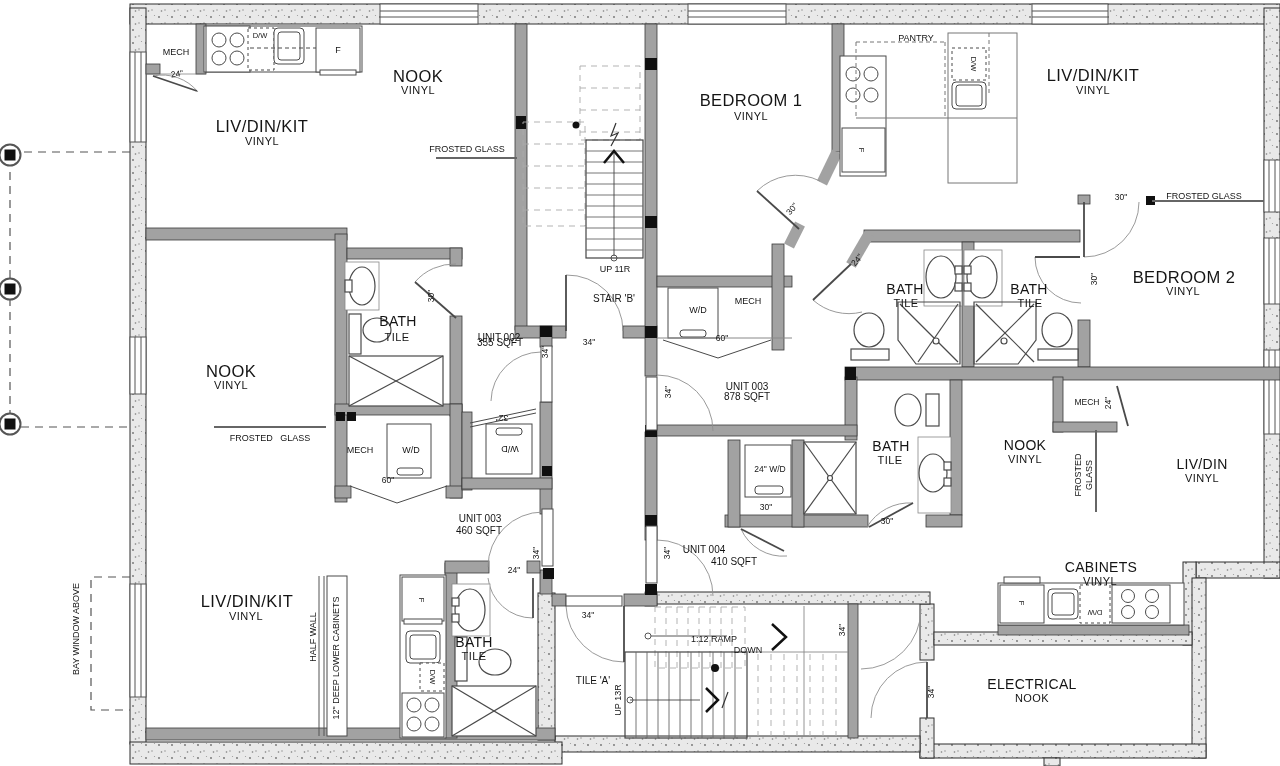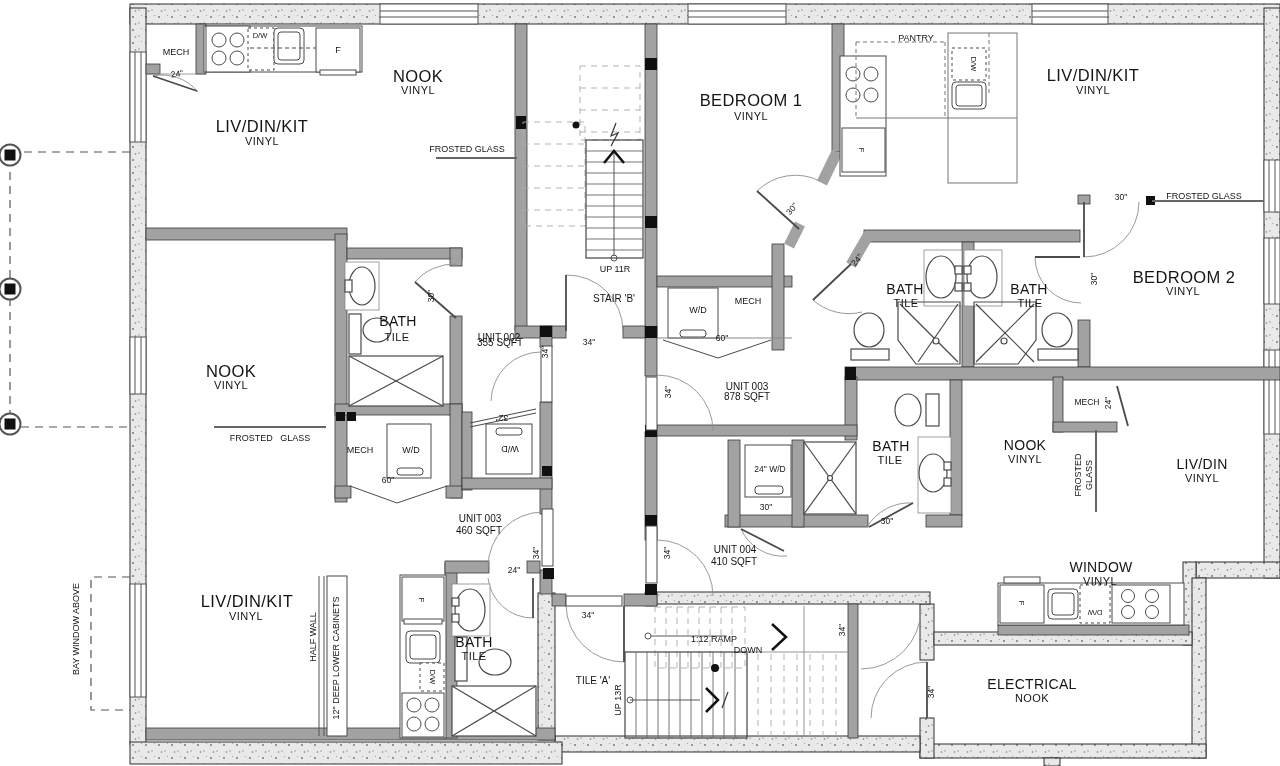--- a/index.html
+++ b/index.html
@@ -459,32 +459,32 @@
 <div class="lbl rm2" style="left:891px;top:446px">BATH</div>
 <div class="lbl sub" style="left:890px;top:460px">TILE</div>
 <div class="lbl rm2" style="left:1025px;top:445px">NOOK</div>
 <div class="lbl sub" style="left:1025px;top:459px">VINYL</div>
 <div class="lbl rm2" style="left:1202px;top:464px">LIV/DIN</div>
 <div class="lbl sub" style="left:1202px;top:478px">VINYL</div>
 <div class="lbl rm" style="left:247px;top:601px">LIV/DIN/KIT</div>
 <div class="lbl sub" style="left:246px;top:616px">VINYL</div>
 <div class="lbl rm2" style="left:474px;top:642px">BATH</div>
 <div class="lbl sub" style="left:474px;top:656px">TILE</div>
-<div class="lbl rm2" style="left:1101px;top:567px">WINDOW</div>
+<div class="lbl rm2" style="left:1101px;top:567px">CABINETS</div>
 <div class="lbl sub" style="left:1100px;top:581px">VINYL</div>
 <div class="lbl rm2" style="left:1032px;top:684px">ELECTRICAL</div>
 <div class="lbl sub" style="left:1032px;top:698px">NOOK</div>
 
 <div class="lbl un" style="left:480px;top:519px">UNIT 003</div>
 <div class="lbl un" style="left:479px;top:531px">460 SQFT</div>
 <div class="lbl un" style="left:499px;top:338px">UNIT 002</div>
 <div class="lbl un" style="left:500px;top:343px">355 SQFT</div>
 <div class="lbl un" style="left:747px;top:387px">UNIT 003</div>
 <div class="lbl un" style="left:747px;top:397px">878 SQFT</div>
-<div class="lbl un" style="left:735px;top:550px">UNIT 004</div>
+<div class="lbl un" style="left:704px;top:550px">UNIT 004</div>
 <div class="lbl un" style="left:734px;top:562px">410 SQFT</div>
 
 <div class="lbl un" style="left:614px;top:299px">STAIR 'B'</div>
 <div class="lbl sm" style="left:615px;top:269px">UP 11R</div>
 <div class="lbl un" style="left:593px;top:681px">TILE 'A'</div>
 <div class="lbl sm r90" style="left:618px;top:700px">UP 13R</div>
 <div class="lbl sm" style="left:714px;top:639px">1:12 RAMP</div>
 <div class="lbl sm" style="left:748px;top:650px">DOWN</div>
 
 <div class="lbl sm" style="left:467px;top:149px">FROSTED GLASS</div>

